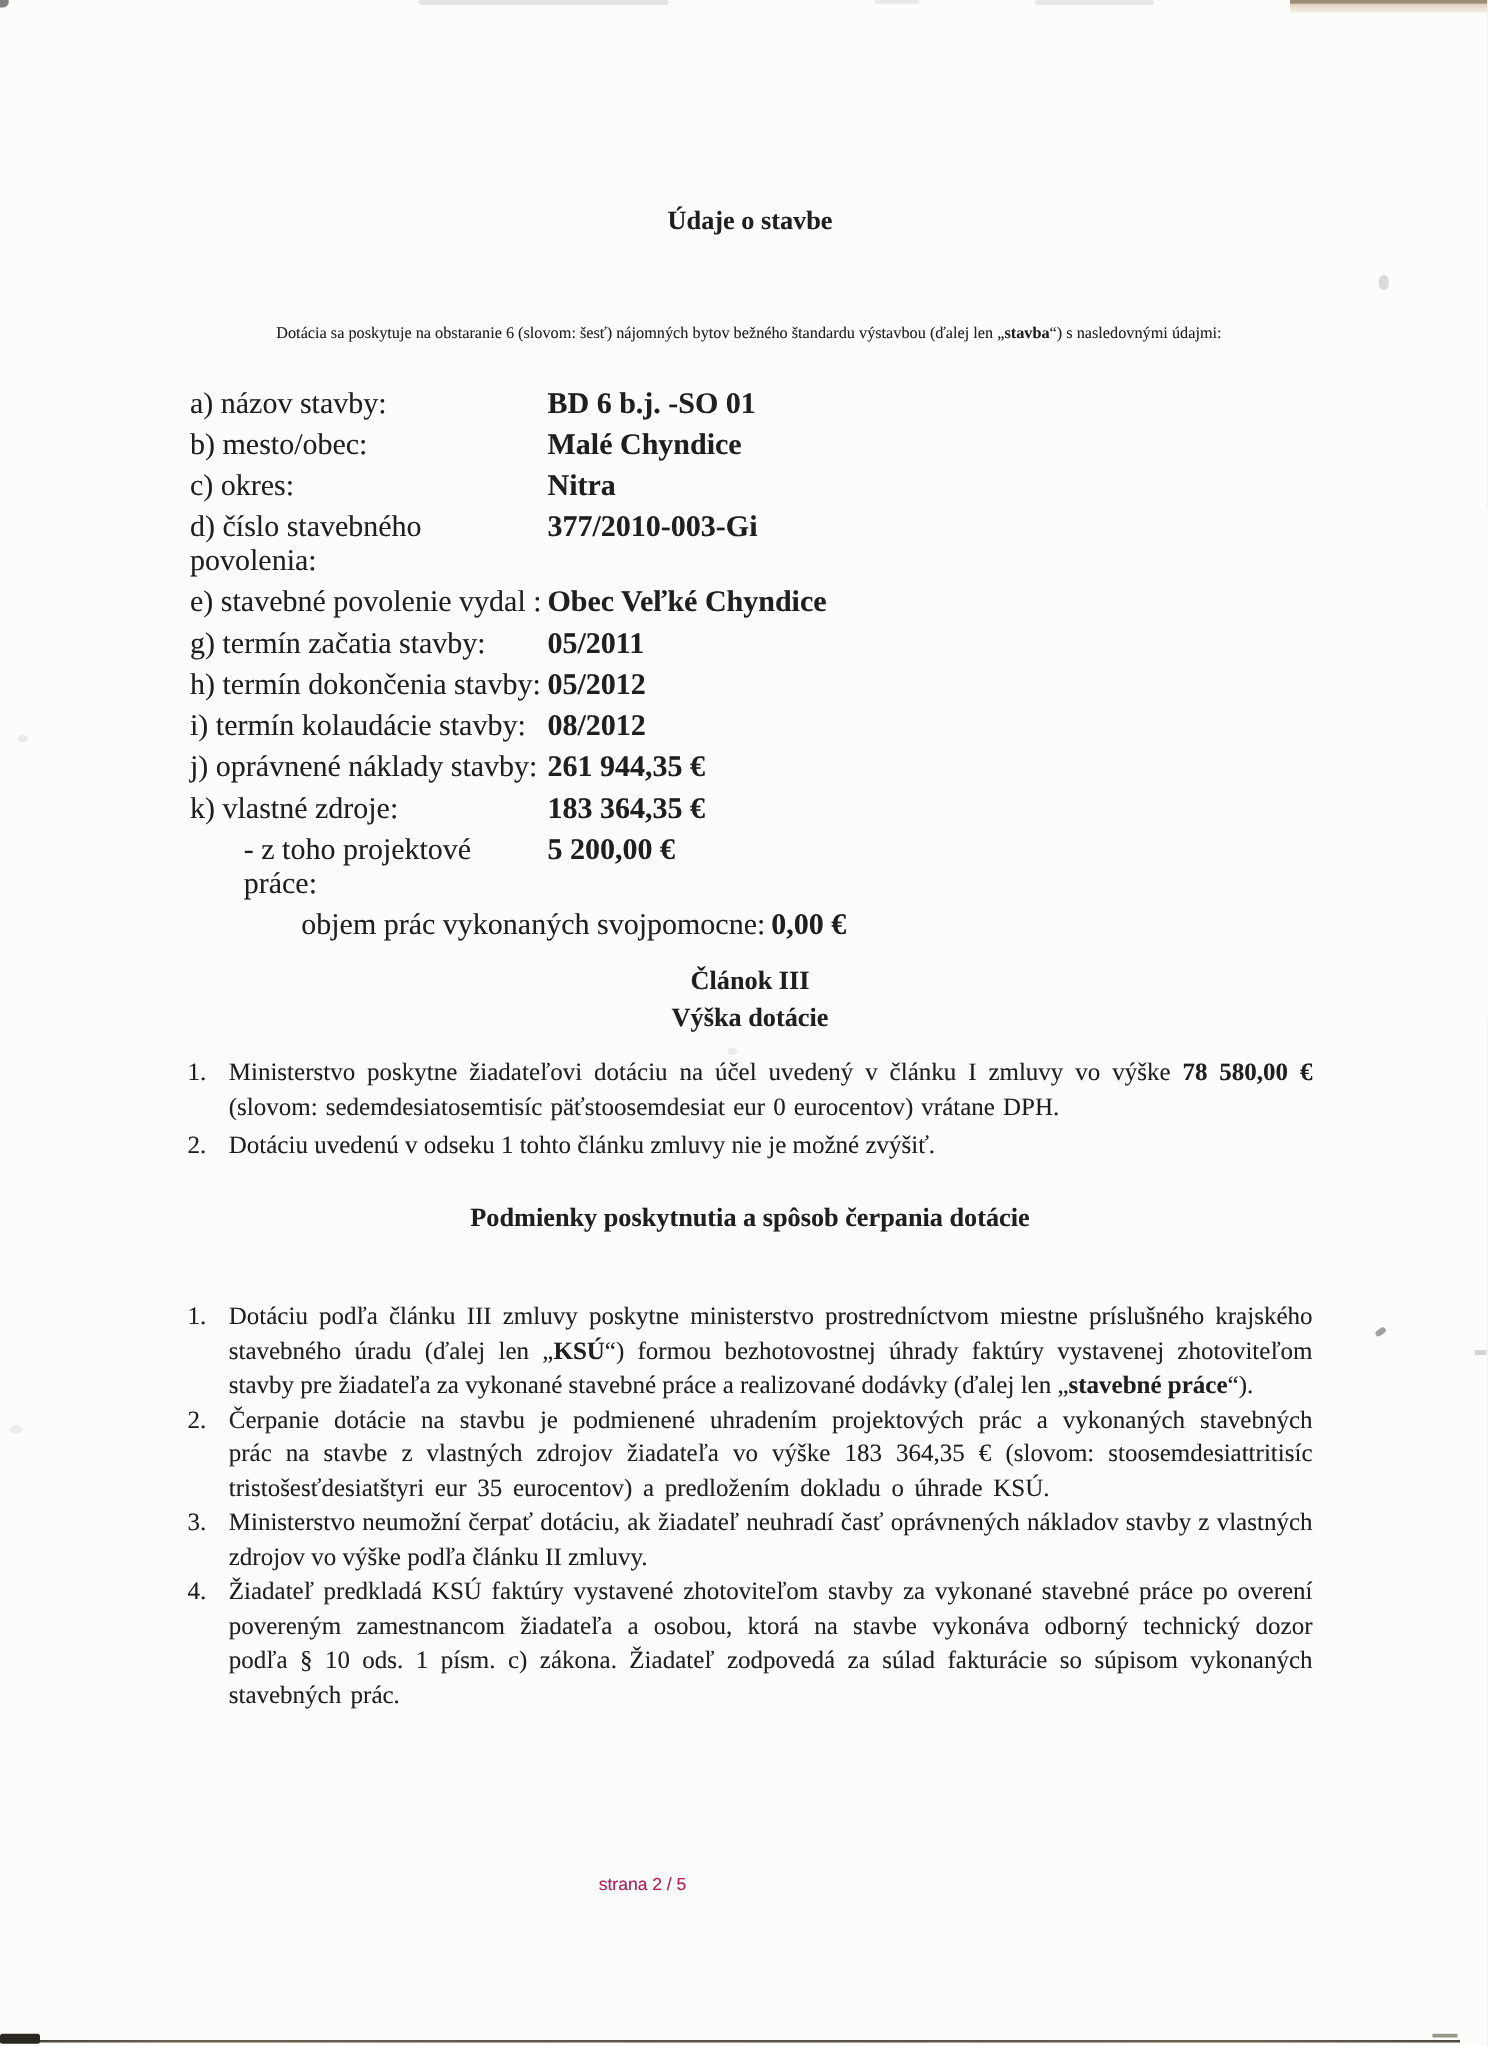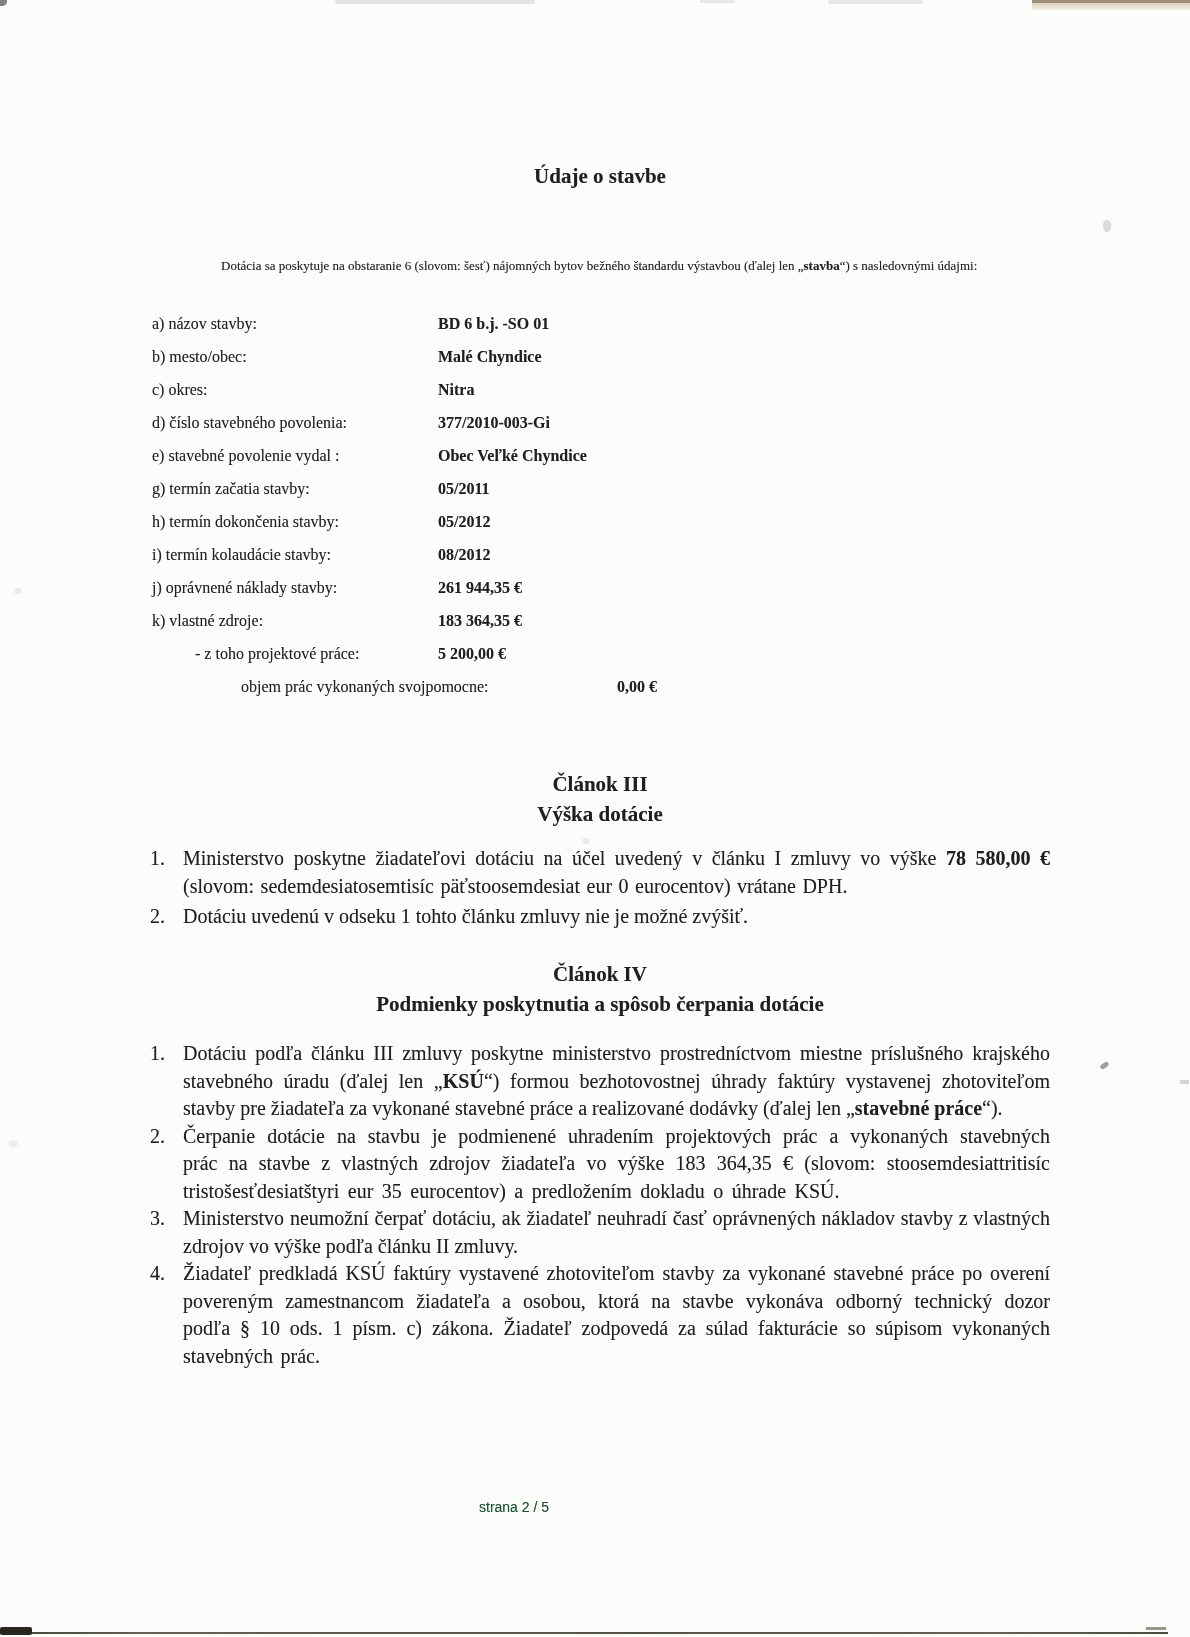--- a/index.html
+++ b/index.html
@@ -17,21 +17,21 @@
             font-weight:bold; font-size:21px; line-height:30px; }
   .a-head.a2 { top:161px; }
   .a-head.a3 { top:769px; }
   .a-head.a4 { top:959px; }
 
   
   .intro { position:absolute; left:148px; top:239px; width:902px;
            font-size:13px; line-height:27.5px; text-align:justify; text-indent:73px; }
 
   
-  .fields { position:absolute; left:152px; top:310px; width:898px; font-size:16px; }
+  .fields { position:absolute; left:152px; top:310px; width:898px; font-size:24px; }
   .frow  { display:flex; line-height:27px; margin-bottom:6px; }
   .flabel{ width:286px; flex:none; }
   .fvalue{ font-weight:bold; }
   .frow.indent .flabel { padding-left:43px; }
   .frow.selfhelp { margin-left:89px; }
   .frow.selfhelp .flabel { width:376px; }
 
   
   .nlist { position:absolute; left:150px; width:900px; font-size:20px; }
   .nlist.a3 { top:845px; }
@@ -41,21 +41,21 @@
   .nnum  { width:33px; flex:none; }
   .ntext { flex:1; text-align:justify; }
   .nitem.ws1 .ntext { word-spacing:1.5px; }
   .nitem.ws3 .ntext { word-spacing:3.5px; }
   .nitem.ws2 .ntext { word-spacing:2.5px; }
   .ntext b { font-weight:bold; }
 
   
   .footer { position:absolute; left:479px; top:1499px;
             font-family:"Liberation Sans","DejaVu Sans",sans-serif;
-            font-size:14px; color:#14532d; }
+            font-size:14px; color:#be185d; }
 
   
   .art { position:absolute; pointer-events:none; }
   .spk-tl       { left:0; top:0; width:7px; height:6px; background:#4e4e4e; opacity:.7; border-radius:0 0 70% 0; }
   .smudge-1     { left:335px; top:0; width:200px; height:4px; background:#9a9a9a; opacity:.25; border-radius:2px; }
   .smudge-2     { left:700px; top:0; width:35px;  height:3px; background:#9a9a9a; opacity:.2; }
   .smudge-3     { left:828px; top:0; width:95px;  height:4px; background:#9a9a9a; opacity:.22; border-radius:2px; }
   .band-tr      { left:1032px; top:0; width:158px; height:10px;
                   background:linear-gradient(#d8cbb4,#f4eee2); border-top:3px solid #8d7b62; opacity:.85; }
   .spk-quote    { left:1103px; top:220px; width:8px; height:12px; background:#777; opacity:.25; border-radius:45%; }
@@ -156,21 +156,20 @@
       <span class="nnum">1.</span>
       <span class="ntext"><span>Ministerstvo poskytne žiadateľovi dotáciu na účel uvedený v článku I zmluvy vo výške </span><b>78&nbsp;580,00&nbsp;€</b><span> (slovom: sedemdesiatosemtisíc päťstoosemdesiat eur 0 eurocentov) vrátane DPH.</span><b></b><span></span></span>
     </div>
     <div class="nitem">
       <span class="nnum">2.</span>
       <span class="ntext"><span>Dotáciu uvedenú v odseku 1 tohto článku zmluvy nie je možné zvýšiť.</span><b></b><span></span><b></b><span></span></span>
     </div>
   </div>
 
   <div class="a-head a4">
-    <div>Článok IV</div>
     <div>Podmienky poskytnutia a spôsob čerpania dotácie</div>
   </div>
 
   <div class="nlist a4">
     <div class="nitem">
       <span class="nnum">1.</span>
       <span class="ntext"><span>Dotáciu podľa článku III zmluvy poskytne ministerstvo prostredníctvom miestne príslušného krajského stavebného úradu (ďalej len „</span><b>KSÚ</b><span>“) formou bezhotovostnej úhrady faktúry vystavenej zhotoviteľom stavby pre žiadateľa za vykonané stavebné práce a realizované dodávky (ďalej len „</span><b>stavebné práce</b><span>“).</span></span>
     </div>
     <div class="nitem ws3">
       <span class="nnum">2.</span>

